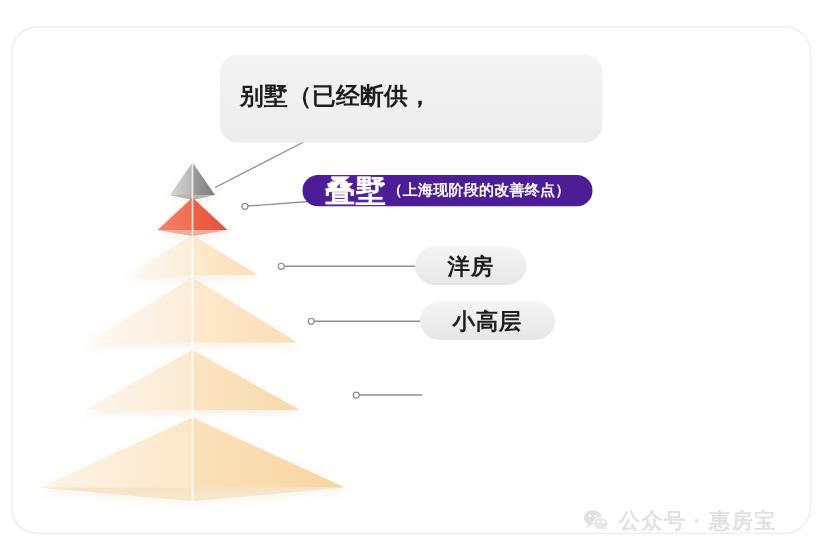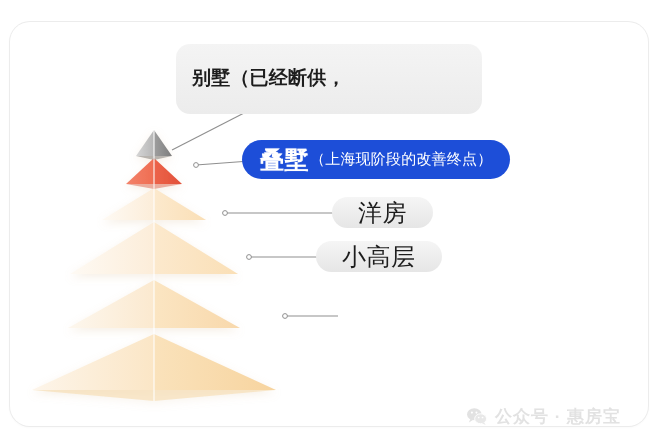--- a/index.html
+++ b/index.html
@@ -77,65 +77,65 @@
     line-height: 1.42;
     letter-spacing: 0.2px;
     white-space: nowrap;
   }
 
   
   .badge-red {
     position: absolute;
     left: 242px;
     top: 140px;
-    height: 39px;
-    background: #1d4ed8;
+    height: 25px;
+    background: #4c1d95;
     border-radius: 20px;
     display: flex;
     align-items: center;
     padding: 0 18px 0 18px;
     box-sizing: border-box;
     white-space: nowrap;
   }
   .badge-strong {
     font-size: 24px;
     font-weight: 700;
     color: #ffffff;
     letter-spacing: 0.5px;
     text-shadow: 0 0 1px rgba(255,255,255,0.55);
   }
   .badge-rest {
-    font-size: 15px;
-    font-weight: 400;
+    font-size: 12px;
+    font-weight: 700;
     color: #ffffff;
     letter-spacing: 0.2px;
     margin-left: 1px;
   }
 
   
   .pill {
     position: absolute;
     height: 31px;
     background: linear-gradient(180deg,#f5f5f5 0%, #e6e6e6 100%);
     border-radius: 16px;
     display: flex;
     align-items: center;
     justify-content: center;
     padding: 0 26px;
     box-sizing: border-box;
     white-space: nowrap;
   }
   .pill-text {
-    font-size: 24px;
-    font-weight: 400;
+    font-size: 18px;
+    font-weight: 700;
     color: #1d1d1d;
     letter-spacing: 0.5px;
   }
   .pill-1 { left: 332px; top: 197px; }
-  .pill-2 { left: 316px; top: 241px; }
+  .pill-2 { left: 336px; top: 241px; }
   .pill-3 { left: 332px; top: 300px; }
 
   
   .watermark {
     position: absolute;
     left: 466px;
     top: 405px;
     display: flex;
     align-items: center;
     gap: 7px;

